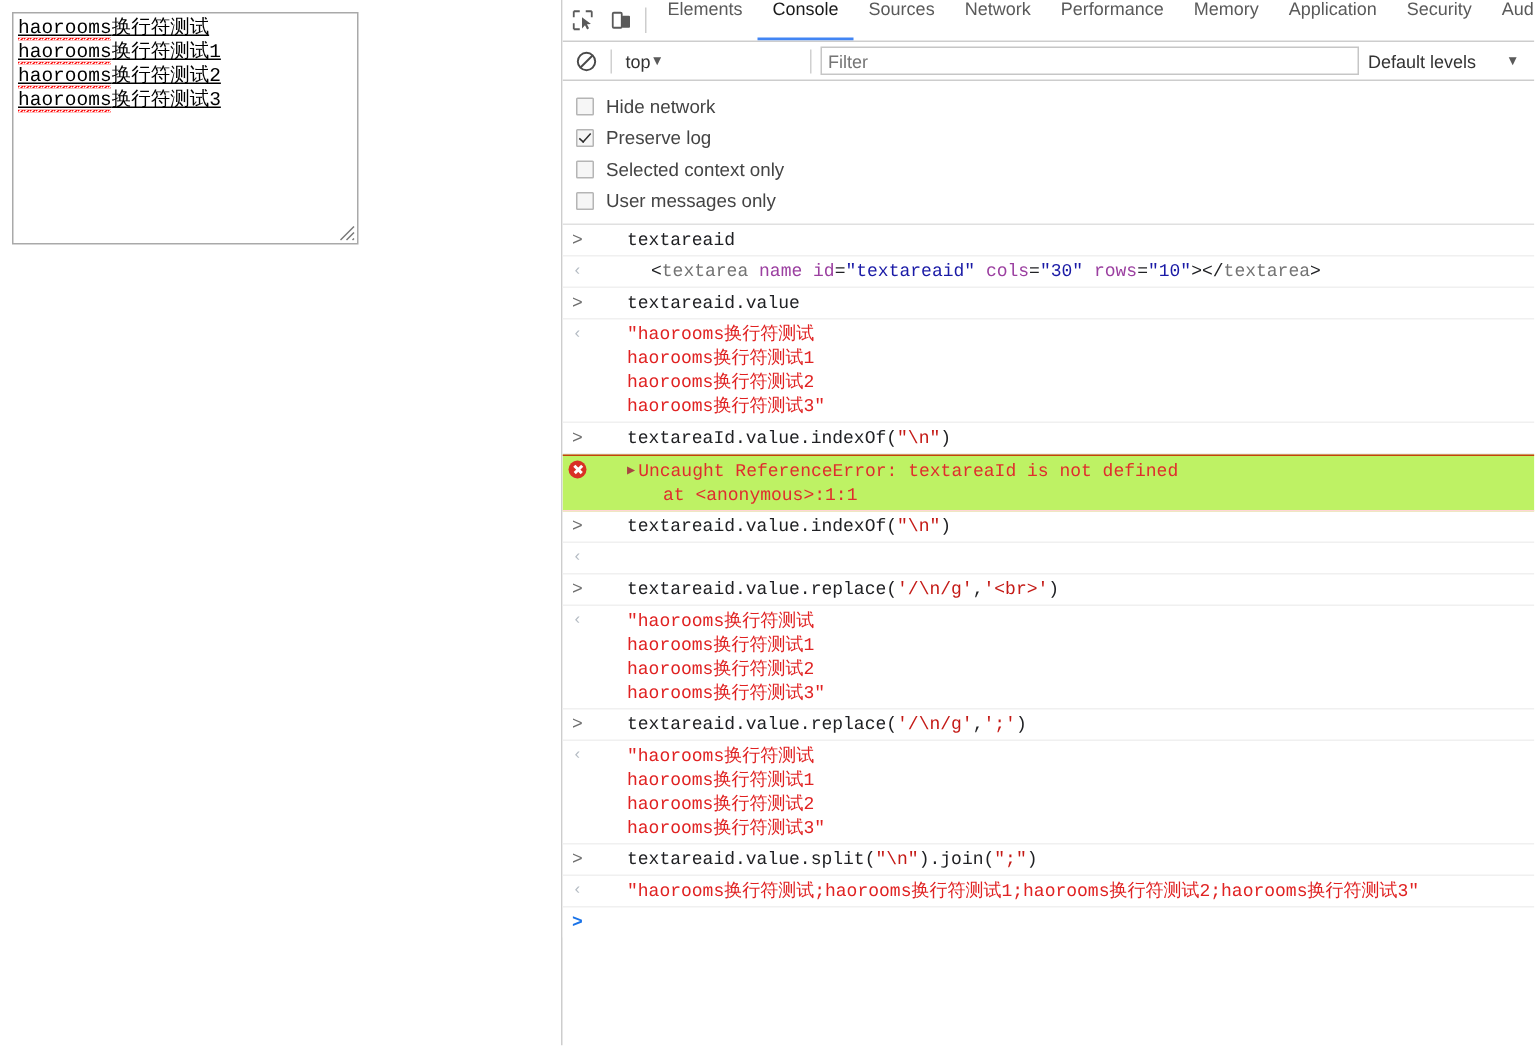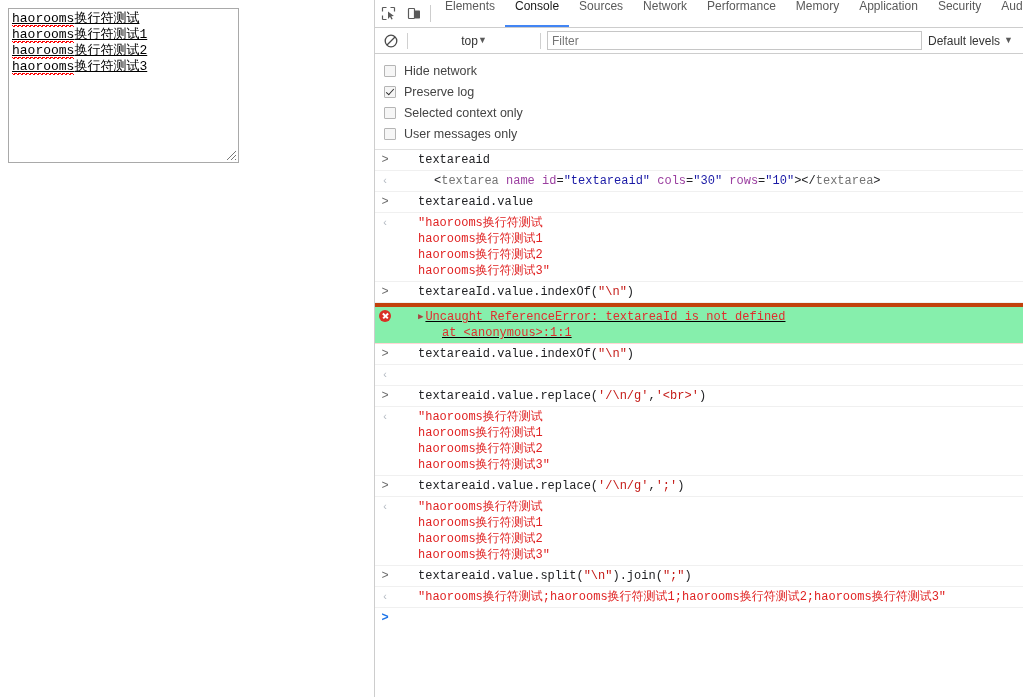--- a/index.html
+++ b/index.html
@@ -127,21 +127,21 @@
   }
   .clear-btn {
     width: 24px; height: 24px;
     display: flex; align-items: center; justify-content: center;
     flex: 0 0 auto;
   }
   .fb-sep { width: 1px; height: 16px; background: #d0d0d0; margin: 0 4px; flex: 0 0 auto; }
   .ctx-select {
     display: flex;
     align-items: center;
-    justify-content: center;
+    justify-content: flex-start;
     width: 124px;
     height: 20px;
     font-size: 12px;
     color: #333;
     padding: 0 5px;
     box-sizing: border-box;
     flex: 0 0 auto;
   }
   .caret { font-size: 9px; color: #5a5a5a; line-height: 1; }
   .filter-input {
@@ -153,21 +153,21 @@
     color: #9b9b9b;
     padding: 0 4px;
     box-sizing: border-box;
     margin: 0 4px 0 2px;
     font-family: "Liberation Sans", sans-serif;
     outline: none;
   }
   .levels {
     display: flex;
     align-items: center;
-    gap: 4px;
+    gap: 20px;
     font-size: 12px;
     color: #333;
     padding: 0 6px 0 2px;
     flex: 0 0 auto;
   }
 
   
   .cb-strip {
     padding: 6px 0 5px 9px;
     border-bottom: 1px solid #e0e0e0;
@@ -209,24 +209,23 @@
   }
   .log-row {
     position: relative;
     border-bottom: 1px solid #f0f0f0;
     padding: 2px 0 2px 0;
     min-height: 14px;
     display: flex;
     align-items: flex-start;
   }
   .log-row.err {
-    background: #86efac;
+    background: #bef264;
     border-bottom: 1px solid #ffd6d6;
-    border-top: 4px solid #c2410c;
-    text-decoration: underline;
+    border-top: 1px solid #c2410c;
   }
   .gutter {
     flex: 0 0 auto;
     width: 20px;
     text-align: center;
     line-height: 16px;
     font-size: 12px;
     color: #9aa0a6;
     user-select: none;
   }

